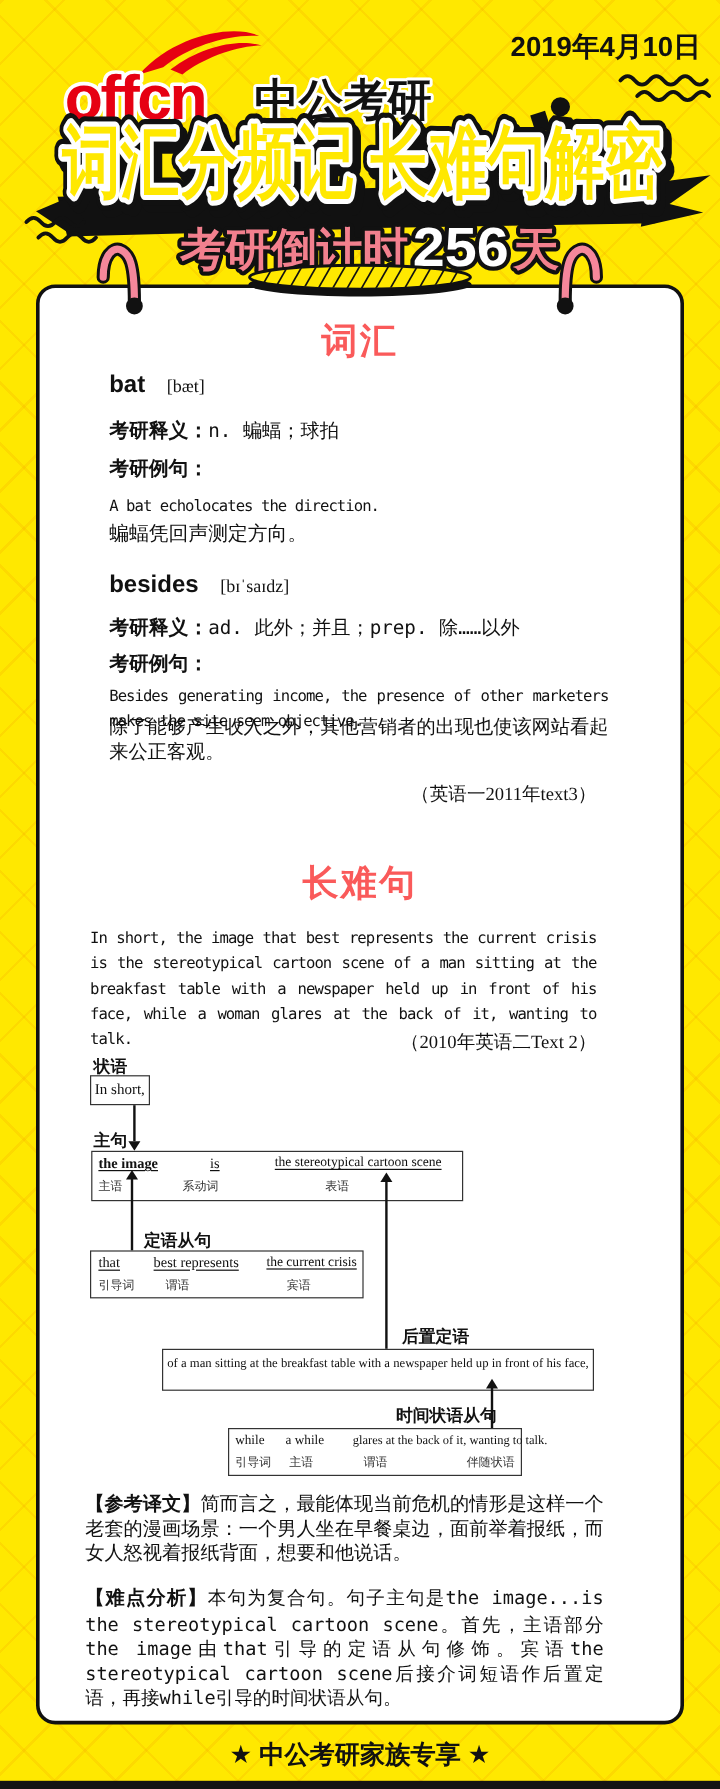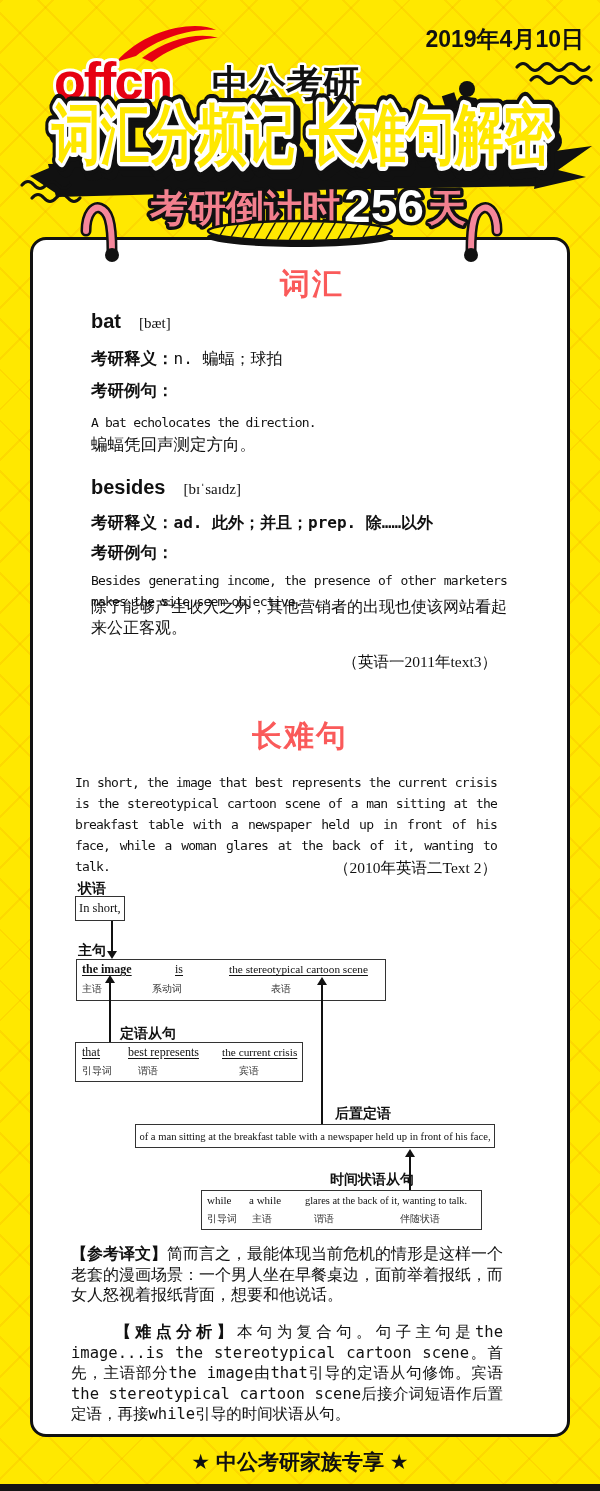--- a/index.html
+++ b/index.html
@@ -119,37 +119,37 @@
       <path d="M86,231 C86,213 94,206 100,208 C108,211 112,220 112,252" stroke="#F5879B" stroke-width="6"></path>
       <circle cx="112" cy="255" r="7" fill="#111" stroke="none"></circle>
       <path d="M497,231 C497,213 489,206 483,208 C475,211 471,220 471,252" stroke="#111" stroke-width="11"></path>
       <path d="M497,231 C497,213 489,206 483,208 C475,211 471,220 471,252" stroke="#F5879B" stroke-width="6"></path>
       <circle cx="471" cy="255" r="7" fill="#111" stroke="none"></circle>
     </g>
   </svg>
 
   <div class="card">
 
-    <div class="abs sec-title" style="top:24px;left:12px;">词汇</div>
+    <div class="abs sec-title" style="top:24px;left:0;">词汇</div>
 
     <div class="abs" style="top:70px;left:58px;">
       <span class="word">bat</span><span class="phon">[bæt]</span>
     </div>
     <div class="abs zh-line kai" style="top:108px;left:58px;">
       <span class="lab">考研释义：</span><span class="mixed" style="font-size:16px;">n. 蝙蝠；球拍</span>
     </div>
     <div class="abs zh-line kai lab" style="top:140px;left:58px;">考研例句：</div>
     <div class="abs zh-line kai" style="top:194px;left:58px;">蝙蝠凭回声测定方向。</div>
     <div class="abs mono en-ex" style="top:172px;left:58px;right:60px;">A bat echolocates the direction.</div>
 
     <div class="abs" style="top:236px;left:58px;">
       <span class="word">besides</span><span class="phon">[bɪˈsaɪdz]</span>
     </div>
     <div class="abs zh-line kai" style="top:272px;left:58px;">
-      <span class="lab">考研释义：</span><span class="mixed" style="font-size:16px;font-weight:bold;">ad. 此外；并且；prep. 除……以外</span>
+      <span class="lab">考研释义：</span><span class="mixed" style="font-size:16px;">ad. 此外；并且；prep. 除……以外</span>
     </div>
     <div class="abs zh-line kai lab" style="top:302px;left:58px;">考研例句：</div>
     <div class="abs mono en-ex" style="top:330px;left:58px;right:60px;">Besides generating income, the presence of other marketers makes the site seem objective.</div>
     <div class="abs zh-para kai" style="top:356px;left:58px;right:60px;">除了能够产生收入之外，其他营销者的出现也使该网站看起来公正客观。</div>
     <div class="abs src kai" style="top:412px;left:58px;right:70px;text-align:right;">（英语一2011年text3）</div>
 
     <div class="abs sec-title" style="top:476px;left:0;">长难句</div>
     <div class="abs mono en-ex" style="top:532px;left:42px;right:70px;">In short, the image that best represents the current crisis is the stereotypical cartoon scene of a man sitting at the breakfast table with a newspaper held up in front of his face, while a woman glares at the back of it, wanting to talk.</div>
     <div class="abs src kai" style="top:618px;left:58px;right:70px;">（2010年英语二Text 2）</div>
 
@@ -181,43 +181,43 @@
         <span class="abs dg-en dg-u" style="top:3px;left:146px;font-size:11.3px;">the current crisis</span>
         <span class="abs dg-tag" style="top:21px;left:6px;">引导词</span>
         <span class="abs dg-tag" style="top:21px;left:62px;">谓语</span>
         <span class="abs dg-tag" style="top:21px;left:163px;">宾语</span>
       </div>
 
       <div class="abs vline" style="top:744px;left:288px;height:141px;"></div>
       <div class="abs arr-up" style="top:737px;left:284px;"></div>
       <div class="abs dg-lab" style="top:865px;left:302px;">后置定语</div>
 
-      <div class="abs dg-box" style="top:884px;left:102px;width:360px;height:24px;text-align:center;">
+      <div class="abs dg-box" style="top:884px;left:102px;width:360px;height:35px;text-align:center;">
         <span class="dg-en" style="font-size:10.6px;line-height:23px;">of a man sitting at the breakfast table with a newspaper held up in front of his face,</span>
       </div>
 
       <div class="abs vline" style="top:915px;left:376px;height:35px;"></div>
       <div class="abs arr-up" style="top:909px;left:372px;"></div>
       <div class="abs dg-lab" style="top:931px;left:297px;">时间状语从句</div>
 
-      <div class="abs dg-box" style="top:950px;left:168px;width:281px;height:40px;padding-left:20px;">
+      <div class="abs dg-box" style="top:950px;left:157px;width:245px;height:40px;padding-left:20px;">
         <span class="abs dg-en" style="top:3px;left:5px;font-size:11px;">while</span>
         <span class="abs dg-en" style="top:3px;left:47px;font-size:11px;">a while</span>
         <span class="abs dg-en" style="top:3.5px;left:103px;font-size:10.4px;">glares at the back of it, wanting to talk.</span>
         <span class="abs dg-tag" style="top:21px;left:5px;">引导词</span>
         <span class="abs dg-tag" style="top:21px;left:50px;">主语</span>
         <span class="abs dg-tag" style="top:21px;left:112px;">谓语</span>
         <span class="abs dg-tag" style="top:21px;left:198px;">伴随状语</span>
       </div>
     </div>
 
     <div class="abs para kai" style="top:1004px;left:38px;right:64px;">
       <span class="lab">【参考译文】</span><span>简而言之，最能体现当前危机的情形是这样一个老套的漫画场景：一个男人坐在早餐桌边，面前举着报纸，而女人怒视着报纸背面，想要和他说话。</span>
     </div>
 
     <div class="abs para mixed" style="top:1082px;left:38px;right:64px;font-size:15.5px;">
-      <span class="lab kai" style="font-size:16px;margin-left:44px;">【难点分析】</span><span>本句为复合句。句子主句是the image...is the stereotypical cartoon scene。首先，主语部分the image由that引导的定语从句修饰。宾语the stereotypical cartoon scene后接介词短语作后置定语，再接while引导的时间状语从句。</span>
+      <span class="lab kai" style="font-size:16px;">【难点分析】</span><span>本句为复合句。句子主句是the image...is the stereotypical cartoon scene。首先，主语部分the image由that引导的定语从句修饰。宾语the stereotypical cartoon scene后接介词短语作后置定语，再接while引导的时间状语从句。</span>
     </div>
   </div>
 
   <div class="footer">★ 中公考研家族专享 ★</div>
   <div class="bottom-bar"></div>
 </div>
 
 </body></html>

